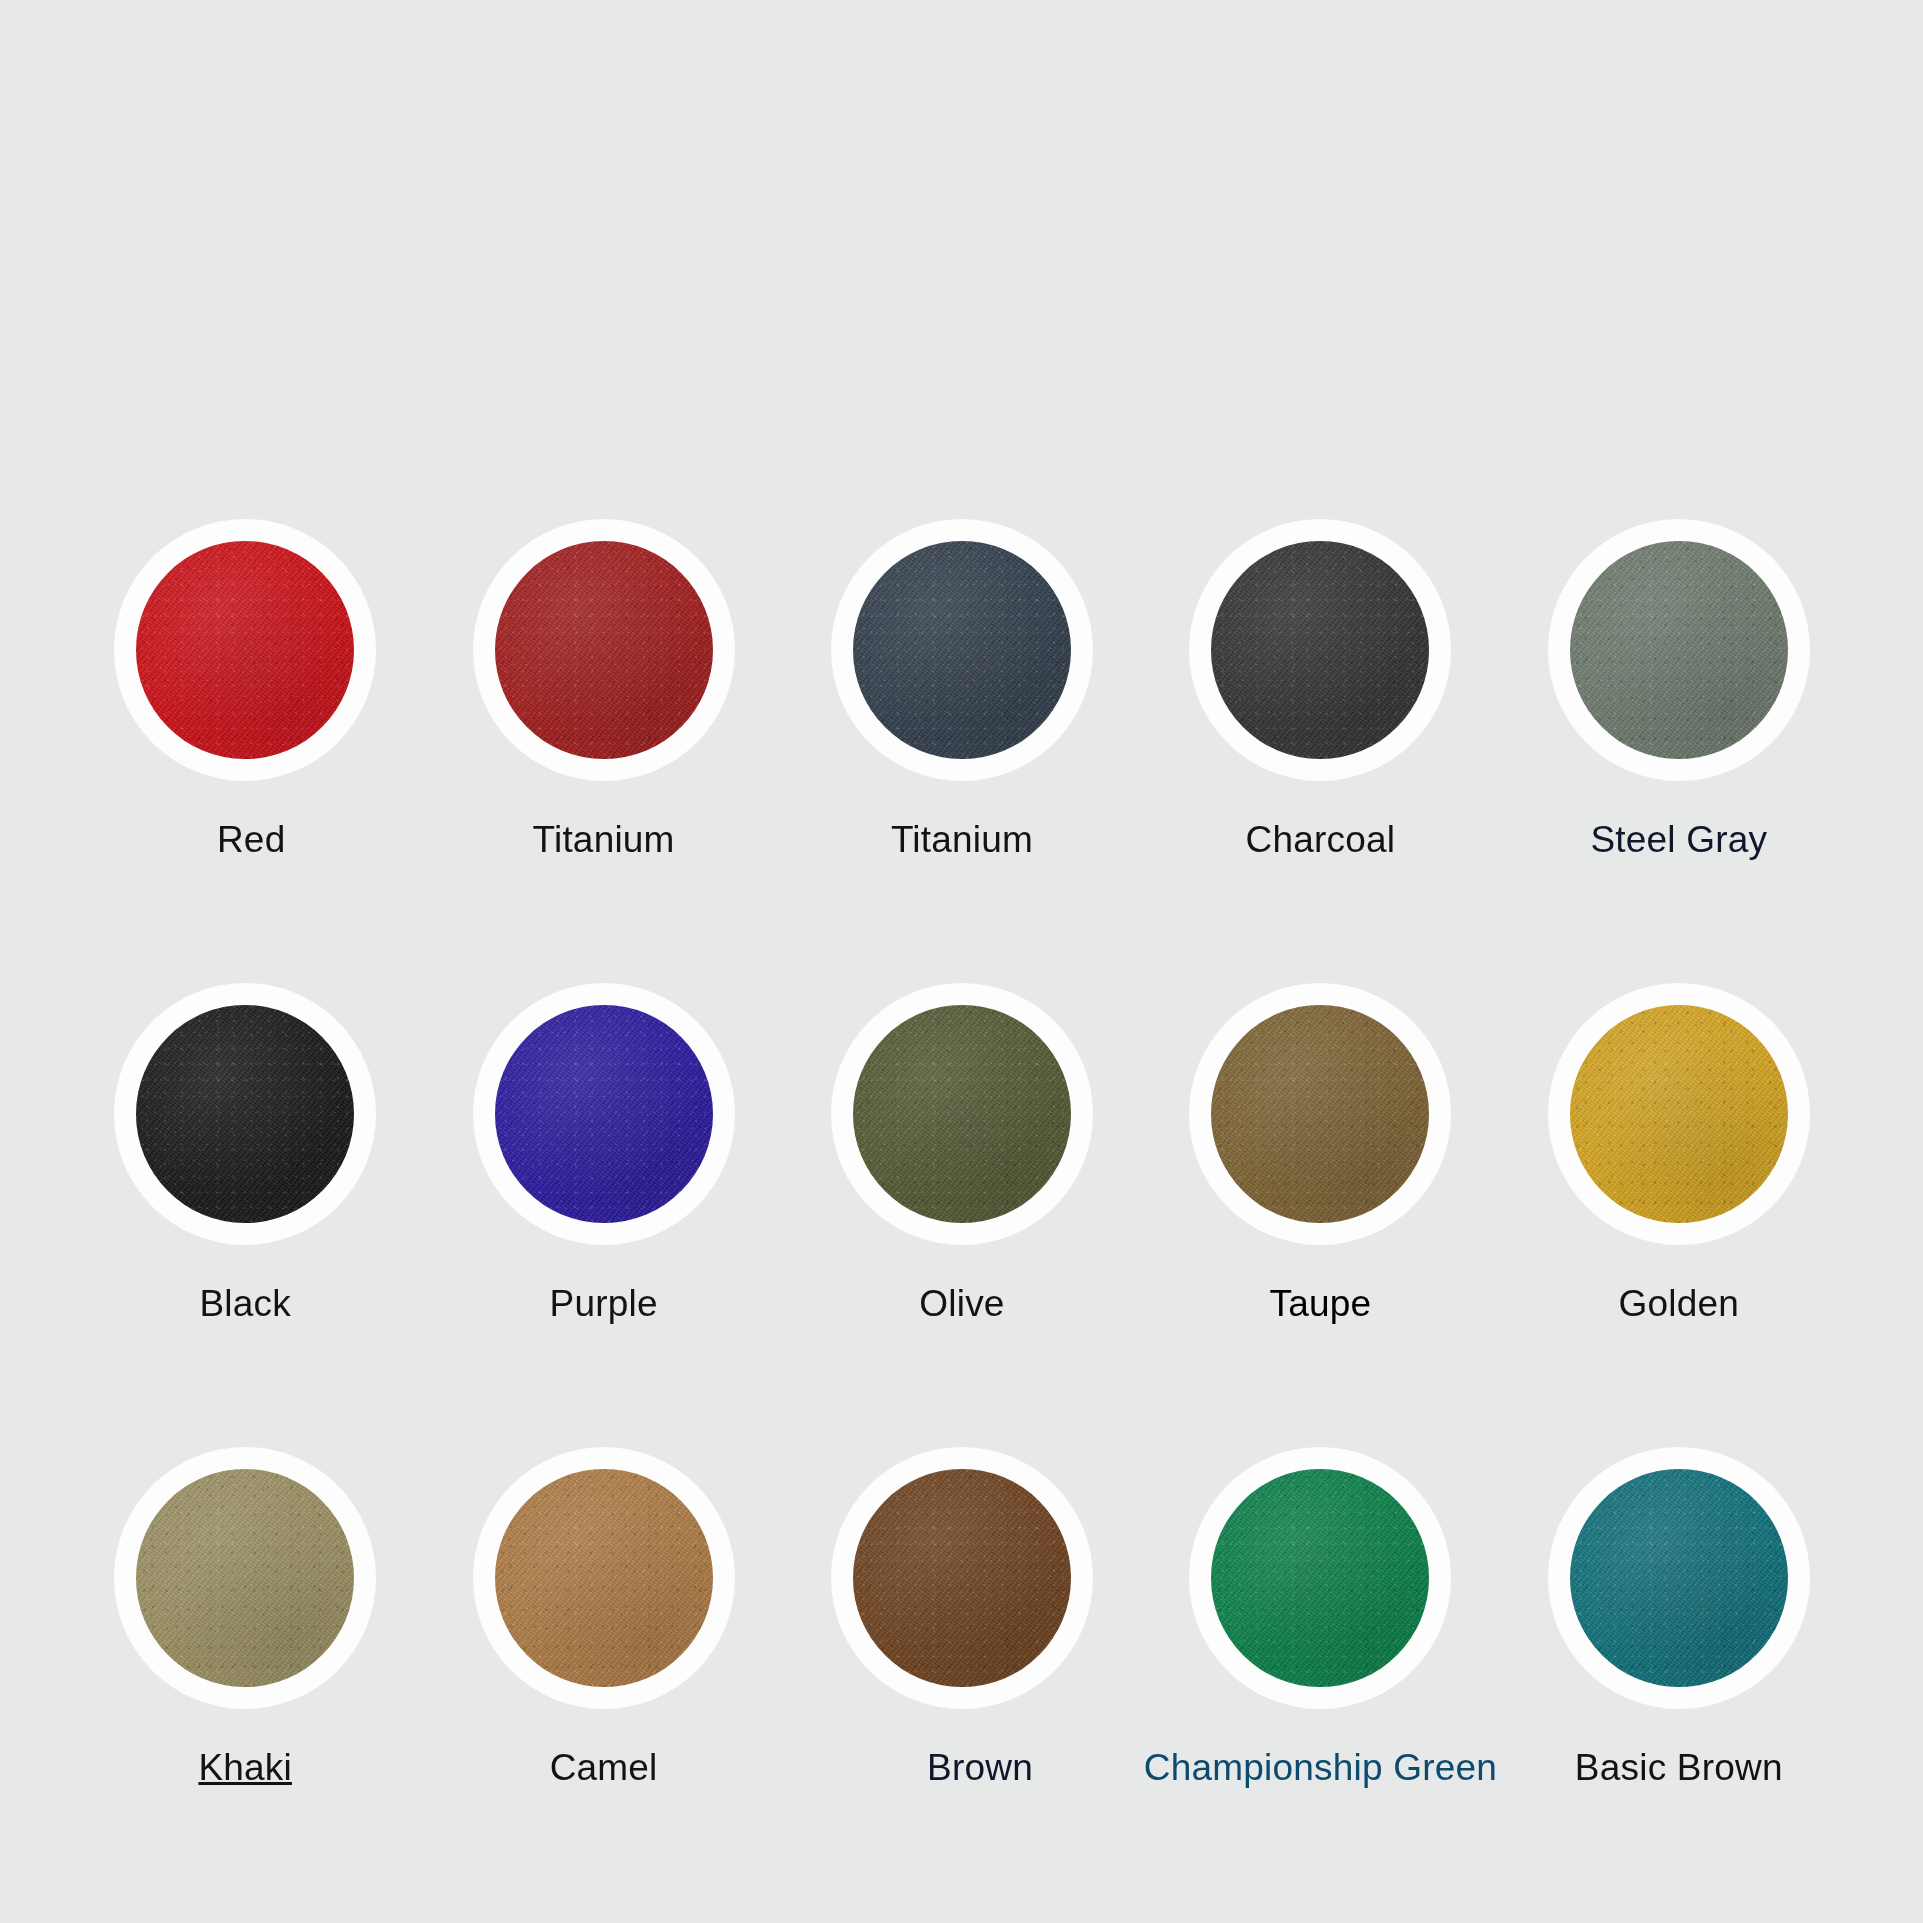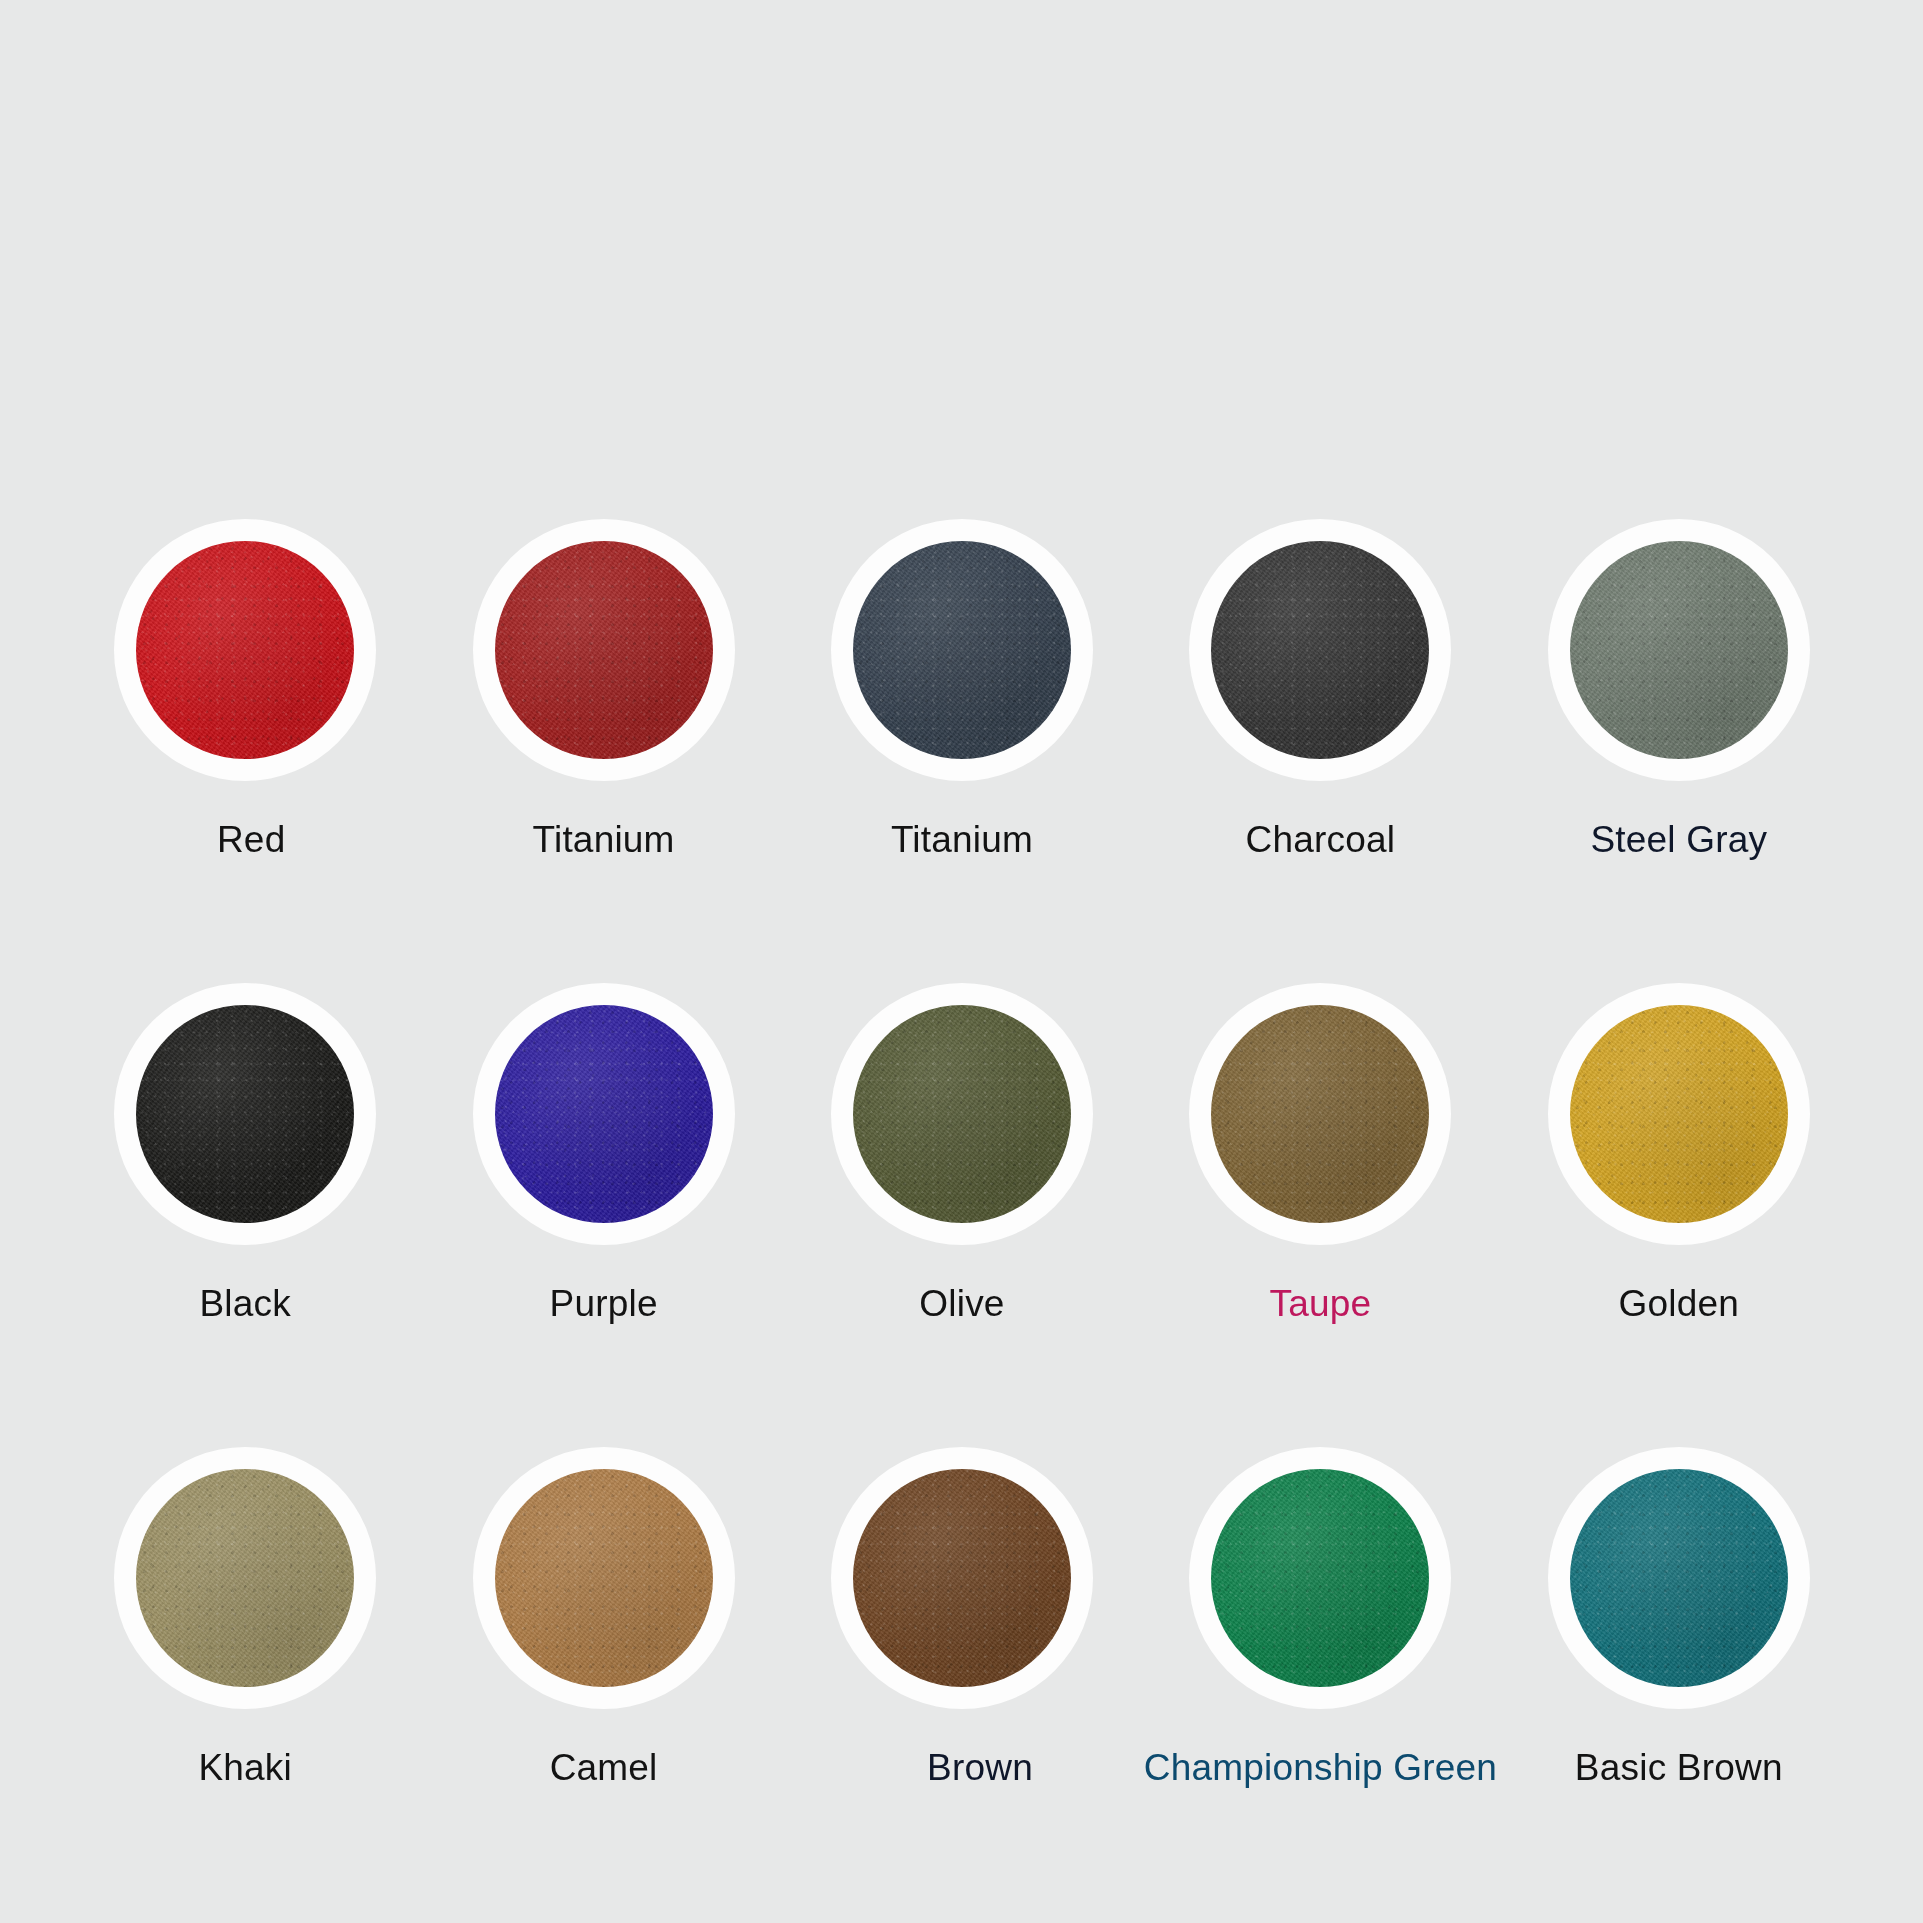--- a/index.html
+++ b/index.html
@@ -184,33 +184,33 @@
       <div class="swatch-cell">
         <div class="swatch-ring" style="background: rgb(253, 253, 253);">
           <div class="swatch-disc" style="background-color: rgb(84, 90, 52);"></div>
         </div>
         <div class="swatch-label" style="color: rgb(19, 19, 19);">Olive</div>
       </div>
       <div class="swatch-cell">
         <div class="swatch-ring" style="background: rgb(253, 253, 253);">
           <div class="swatch-disc" style="background-color: rgb(125, 99, 52);"></div>
         </div>
-        <div class="swatch-label" style="color: #be185d;">Taupe</div>
+        <div class="swatch-label" style="color: #000000;">Taupe</div>
       </div>
       <div class="swatch-cell">
         <div class="swatch-ring" style="background: rgb(253, 253, 253);">
           <div class="swatch-disc" style="background-color: rgb(210, 163, 33);"></div>
         </div>
         <div class="swatch-label" style="color: rgb(19, 19, 19);">Golden</div>
       </div>
       <div class="swatch-cell">
         <div class="swatch-ring" style="background: rgb(253, 253, 253);">
           <div class="swatch-disc" style="background-color: rgb(154, 143, 98);"></div>
         </div>
-        <div class="swatch-label" style="color: rgb(19, 19, 19);">Khaki</div>
+        <div class="swatch-label" style="color: rgb(19, 19, 19); text-decoration: underline;">Khaki</div>
       </div>
       <div class="swatch-cell">
         <div class="swatch-ring" style="background: rgb(253, 253, 253);">
           <div class="swatch-disc" style="background-color: rgb(173, 123, 69);"></div>
         </div>
         <div class="swatch-label" style="color: rgb(19, 19, 19);">Camel</div>
       </div>
       <div class="swatch-cell">
         <div class="swatch-ring" style="background: rgb(253, 253, 253);">
           <div class="swatch-disc" style="background-color: rgb(110, 67, 33);"></div>

